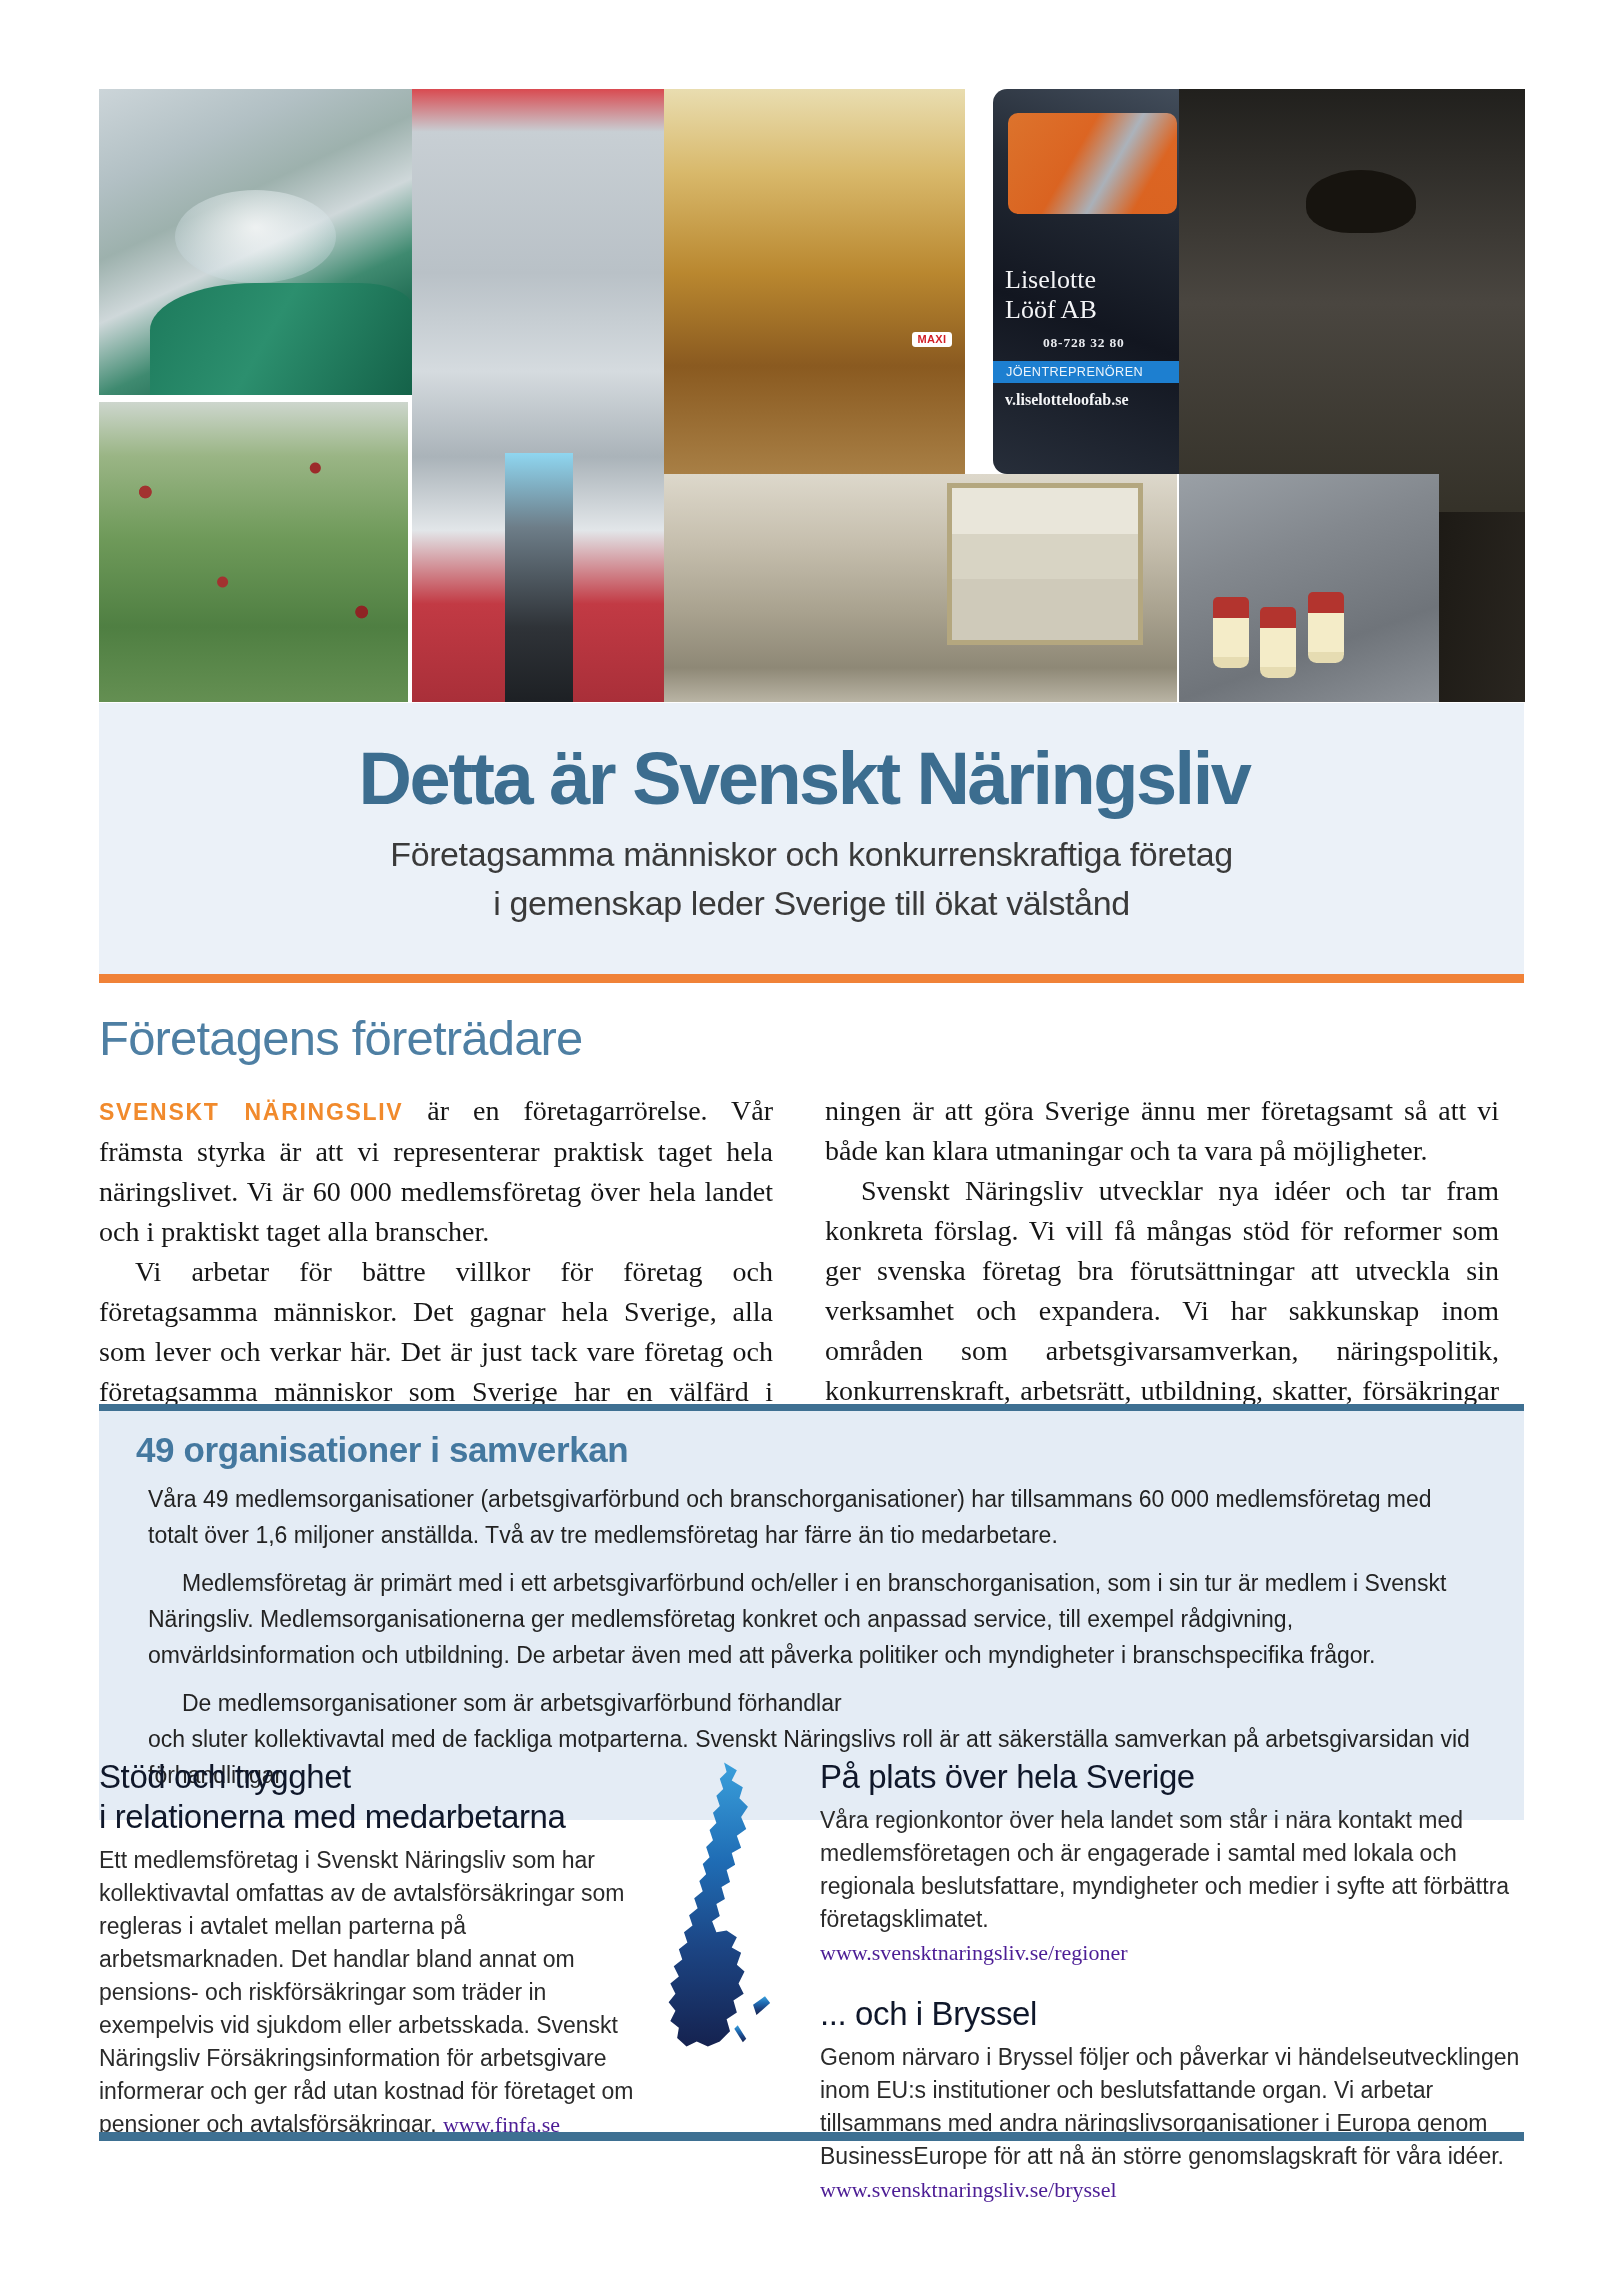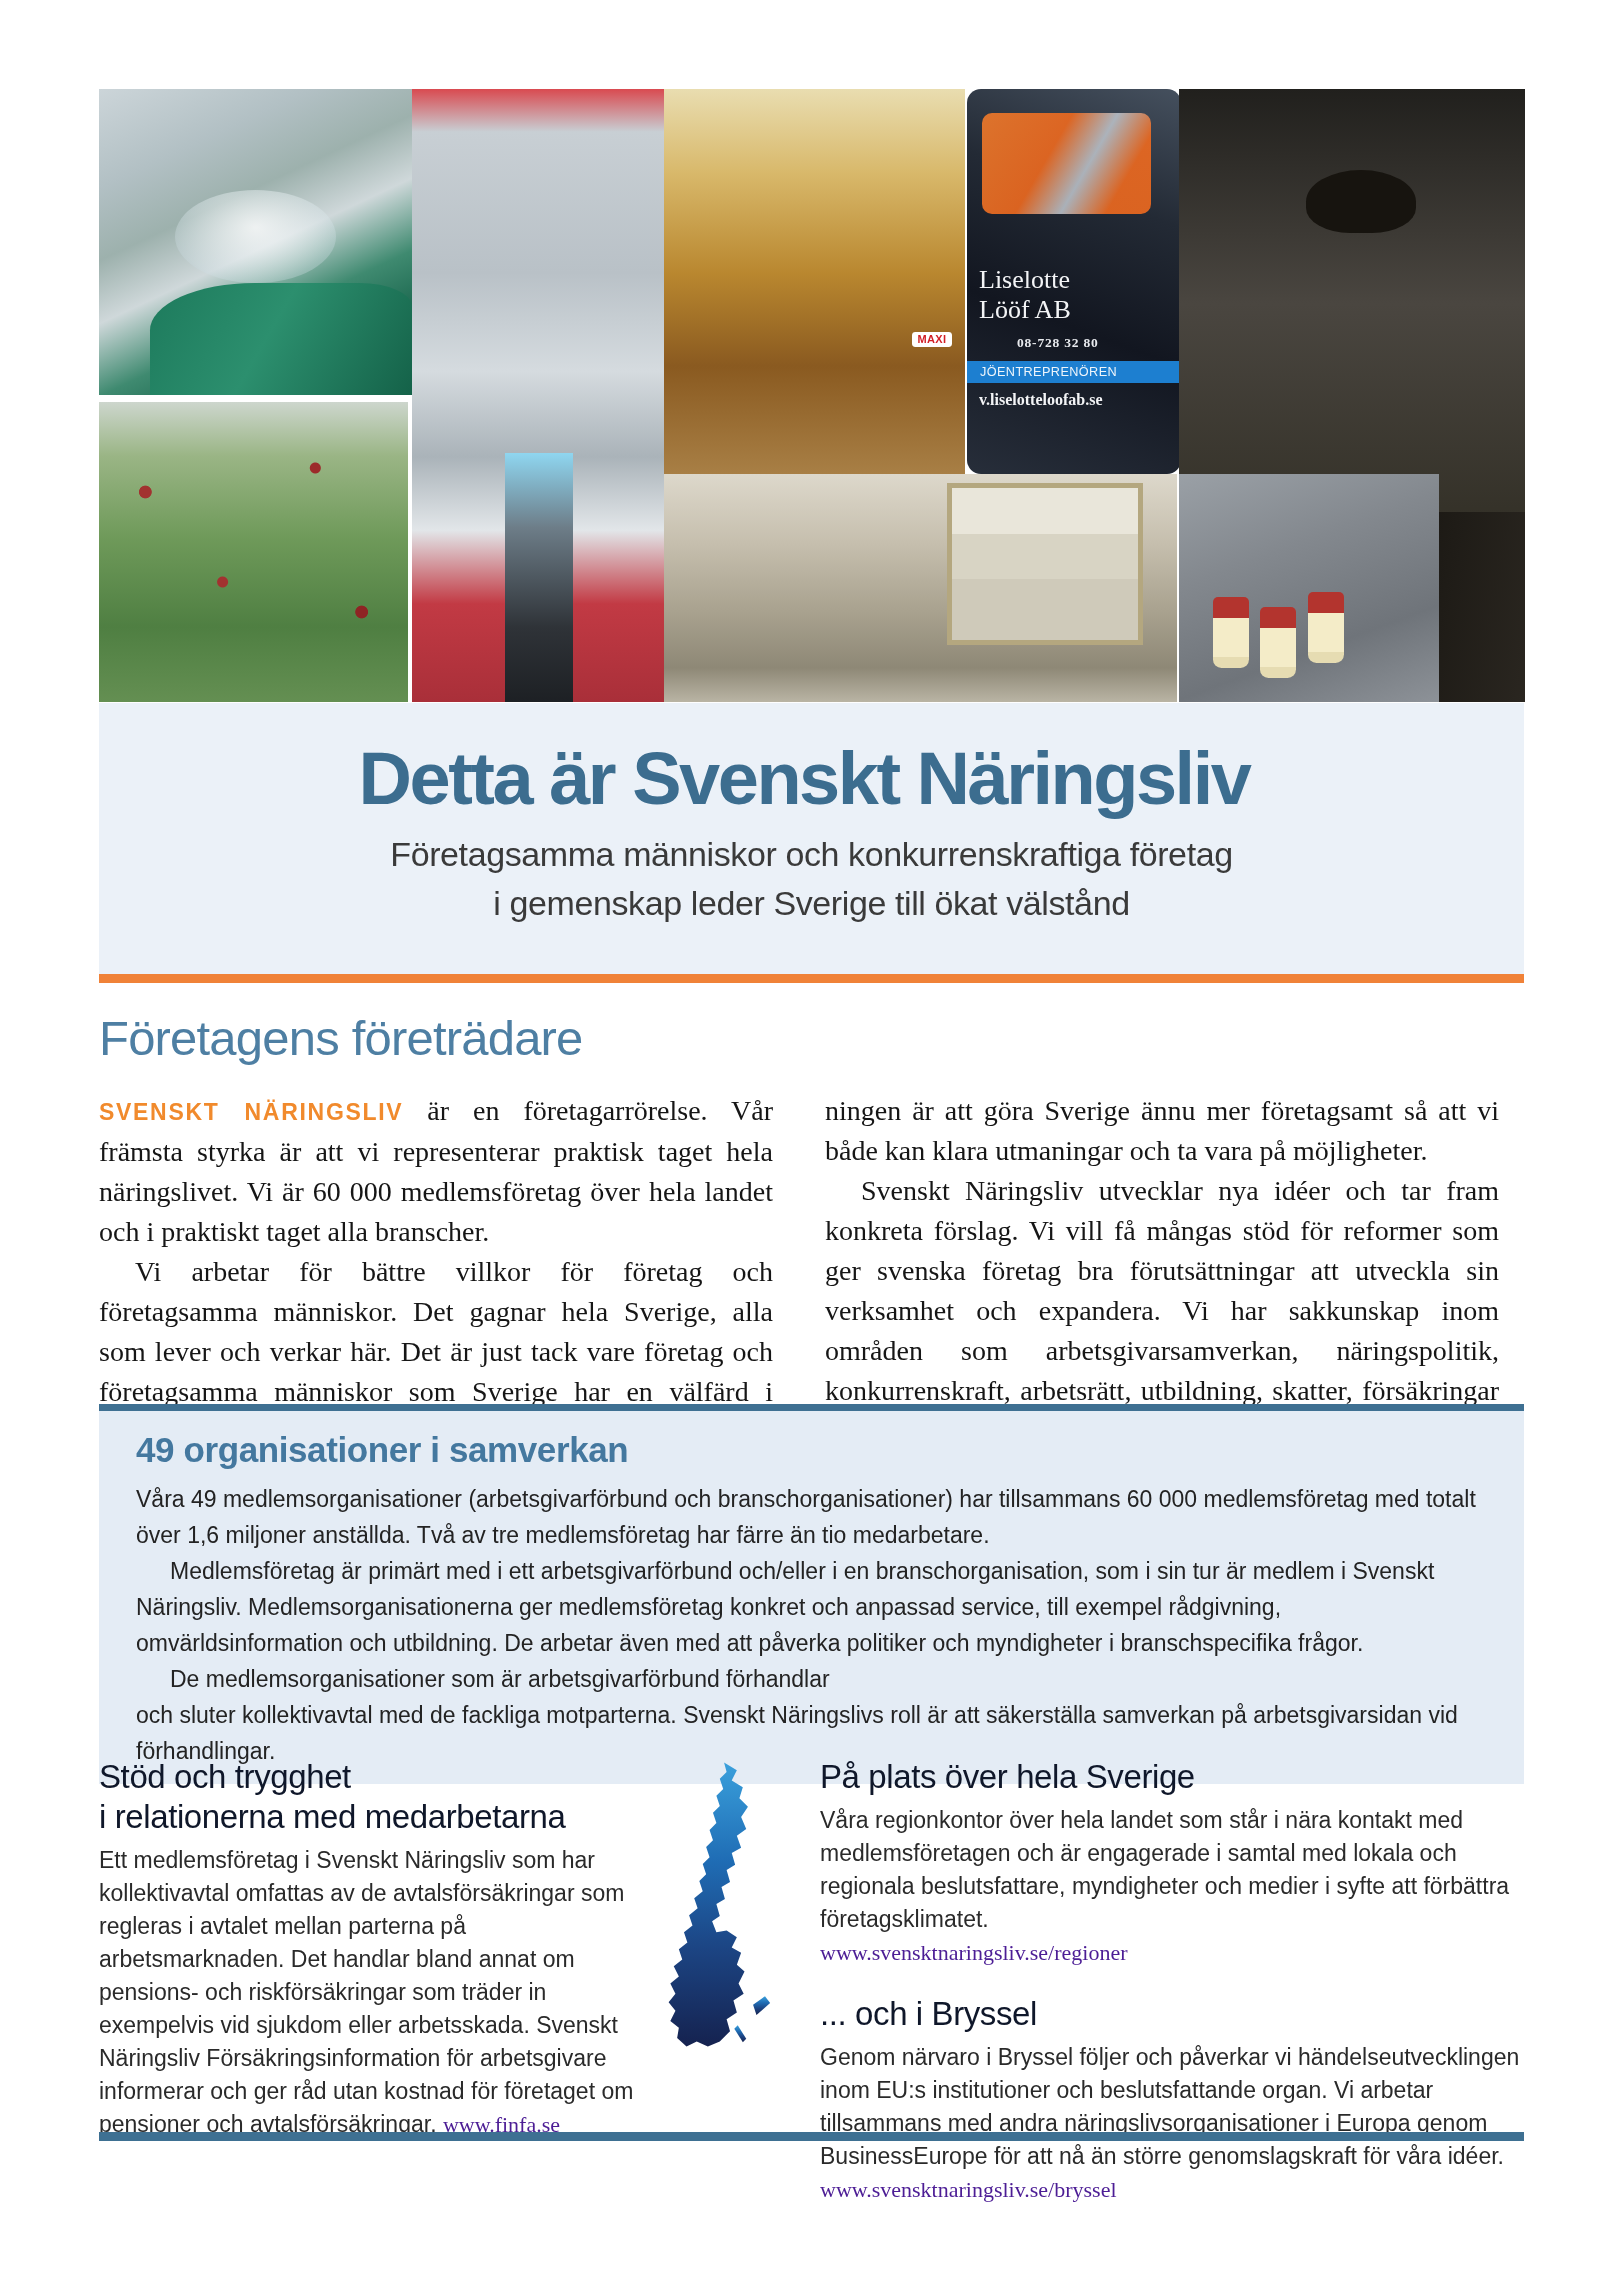--- a/index.html
+++ b/index.html
@@ -24,21 +24,21 @@
       radial-gradient(15px 15px at 85% 70%,#8e2424 0 6px,transparent 6.8px),
       linear-gradient(180deg,#cdd6cd 0%,#9ab585 18%,#6f9a5a 45%,#4f7f42 75%,#648f52 100%);}
   .t-bus{left:313px;top:0;width:252px;height:613px;
     background:linear-gradient(180deg,#d94a50 0%,#c8cfd4 7%,#b9c1c7 30%,#d5dbdf 46%,#aab3b9 60%,#e2e6e9 72%,#c23a44 84%,#a92f39 100%);}
   .t-bus .aisle{position:absolute;left:93px;top:364px;width:68px;height:249px;
     background:linear-gradient(180deg,#8fd6f0 0%,#6d7d88 30%,#2f3338 70%,#1d2024 100%);}
   .t-grocery{left:565px;top:0;width:301px;height:385px;
     background:linear-gradient(180deg,#e9ddb0 0%,#d8b86a 22%,#b9872f 48%,#8a5a20 72%,#a87f45 100%);}
   .t-grocery .badge{position:absolute;right:13.5px;bottom:127px;background:#fff;border-radius:3.4px;
     padding:1.7px 5px;font-size:11px;font-weight:bold;color:#d21f26;letter-spacing:0.4px;}
-  .t-truck{left:868px;top:0;width:214px;height:385px;color:#fff;
+  .t-truck{left:894px;top:0;width:214px;height:385px;color:#fff;
     background:linear-gradient(200deg,#45505e 0%,#232a35 30%,#121620 60%,#272e3a 100%);border-radius:14px;}
   .t-truck .hiviz{position:absolute;left:15px;top:24px;width:169px;height:101px;border-radius:10px;
     background:linear-gradient(120deg,#f07a2a 0%,#ef6a1f 40%,#b9c0c8 60%,#ef6a1f 80%);opacity:.9;}
   .sign{position:absolute;left:12px;top:176px;width:193px;}
   .sign .co{font-family:"Liberation Serif",serif;font-size:26px;line-height:30px;color:#f3f4f6;}
   .sign .tel{font-family:"Liberation Serif",serif;font-size:13.5px;font-weight:bold;color:#e8eaee;margin-top:10px;letter-spacing:0.8px;margin-left:38px;}
   .sign .ribbon{margin:10px 0 0 -18.6px;width:203px;background:#1d7fd0;transform:skewX(-14deg);
     padding:3.4px 6.8px 3.4px 20px;}
   .sign .ribbon span{display:inline-block;transform:skewX(14deg);font-size:12.7px;color:#eef5fb;letter-spacing:0.4px;}
   .sign .url{font-family:"Liberation Serif",serif;font-size:16px;font-weight:bold;color:#f3f4f6;margin-top:8.5px;}
@@ -71,21 +71,21 @@
   .col{width:674px;font-family:"Liberation Serif",serif;font-size:28px;line-height:40px;color:#161616;text-align:justify;}
   .col p{margin:0;}
   .col p.indent{text-indent:36px;}
   .smallcaps{font-family:"Liberation Sans",sans-serif;font-weight:bold;font-size:23px;
     color:#f18a2c;letter-spacing:1.7px;}
 
   
   .orgbox{position:absolute;left:99px;top:1404px;width:1425px;box-sizing:border-box;
     background:#e4ecf5;border-top:7.6px solid #3e7092;padding:18.6px 34px 15px 37px;}
   .orgbox h3{margin:0 0 12px 0;font-size:35px;line-height:39px;font-weight:bold;color:#44789f;letter-spacing:-0.4px;}
-  .orgbox p{margin:0;font-size:23px;line-height:36px;color:#232323;}
+  .orgbox p{margin:12px;font-size:23px;line-height:36px;color:#232323;}
   .orgbox p.indent{text-indent:34px;}
   .orgbox .blockline{display:block;}
   .orgbox .blockline.indent{text-indent:34px;}
 
   
   .bottom{position:absolute;left:99px;top:1757px;width:1425px;height:372px;}
   .bhead{margin:0;font-weight:400;font-size:33px;line-height:40px;color:#0f172a;letter-spacing:-0.4px;}
   .btext{margin:6.8px 0 0 0;font-size:23px;line-height:33px;color:#2a2a2a;}
   .bot-left{position:absolute;left:0;top:0;width:556px;}
   .bot-right{position:absolute;left:721px;top:0;width:704px;}

